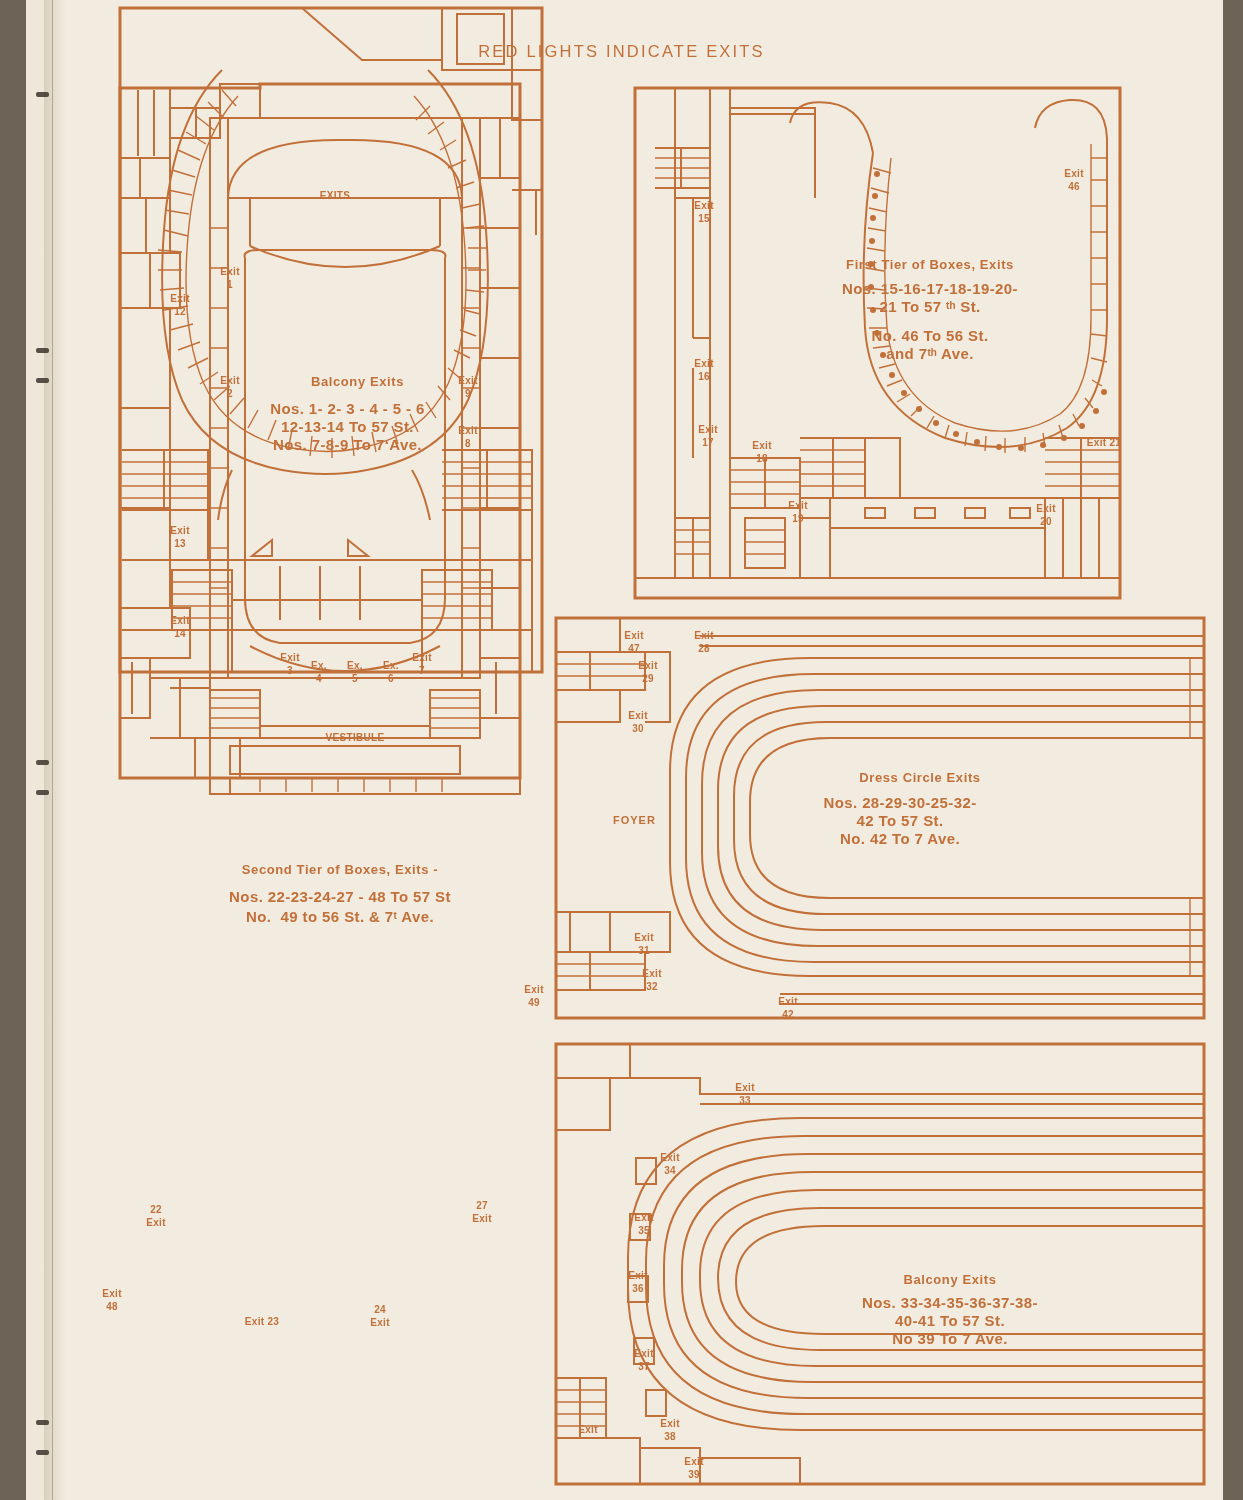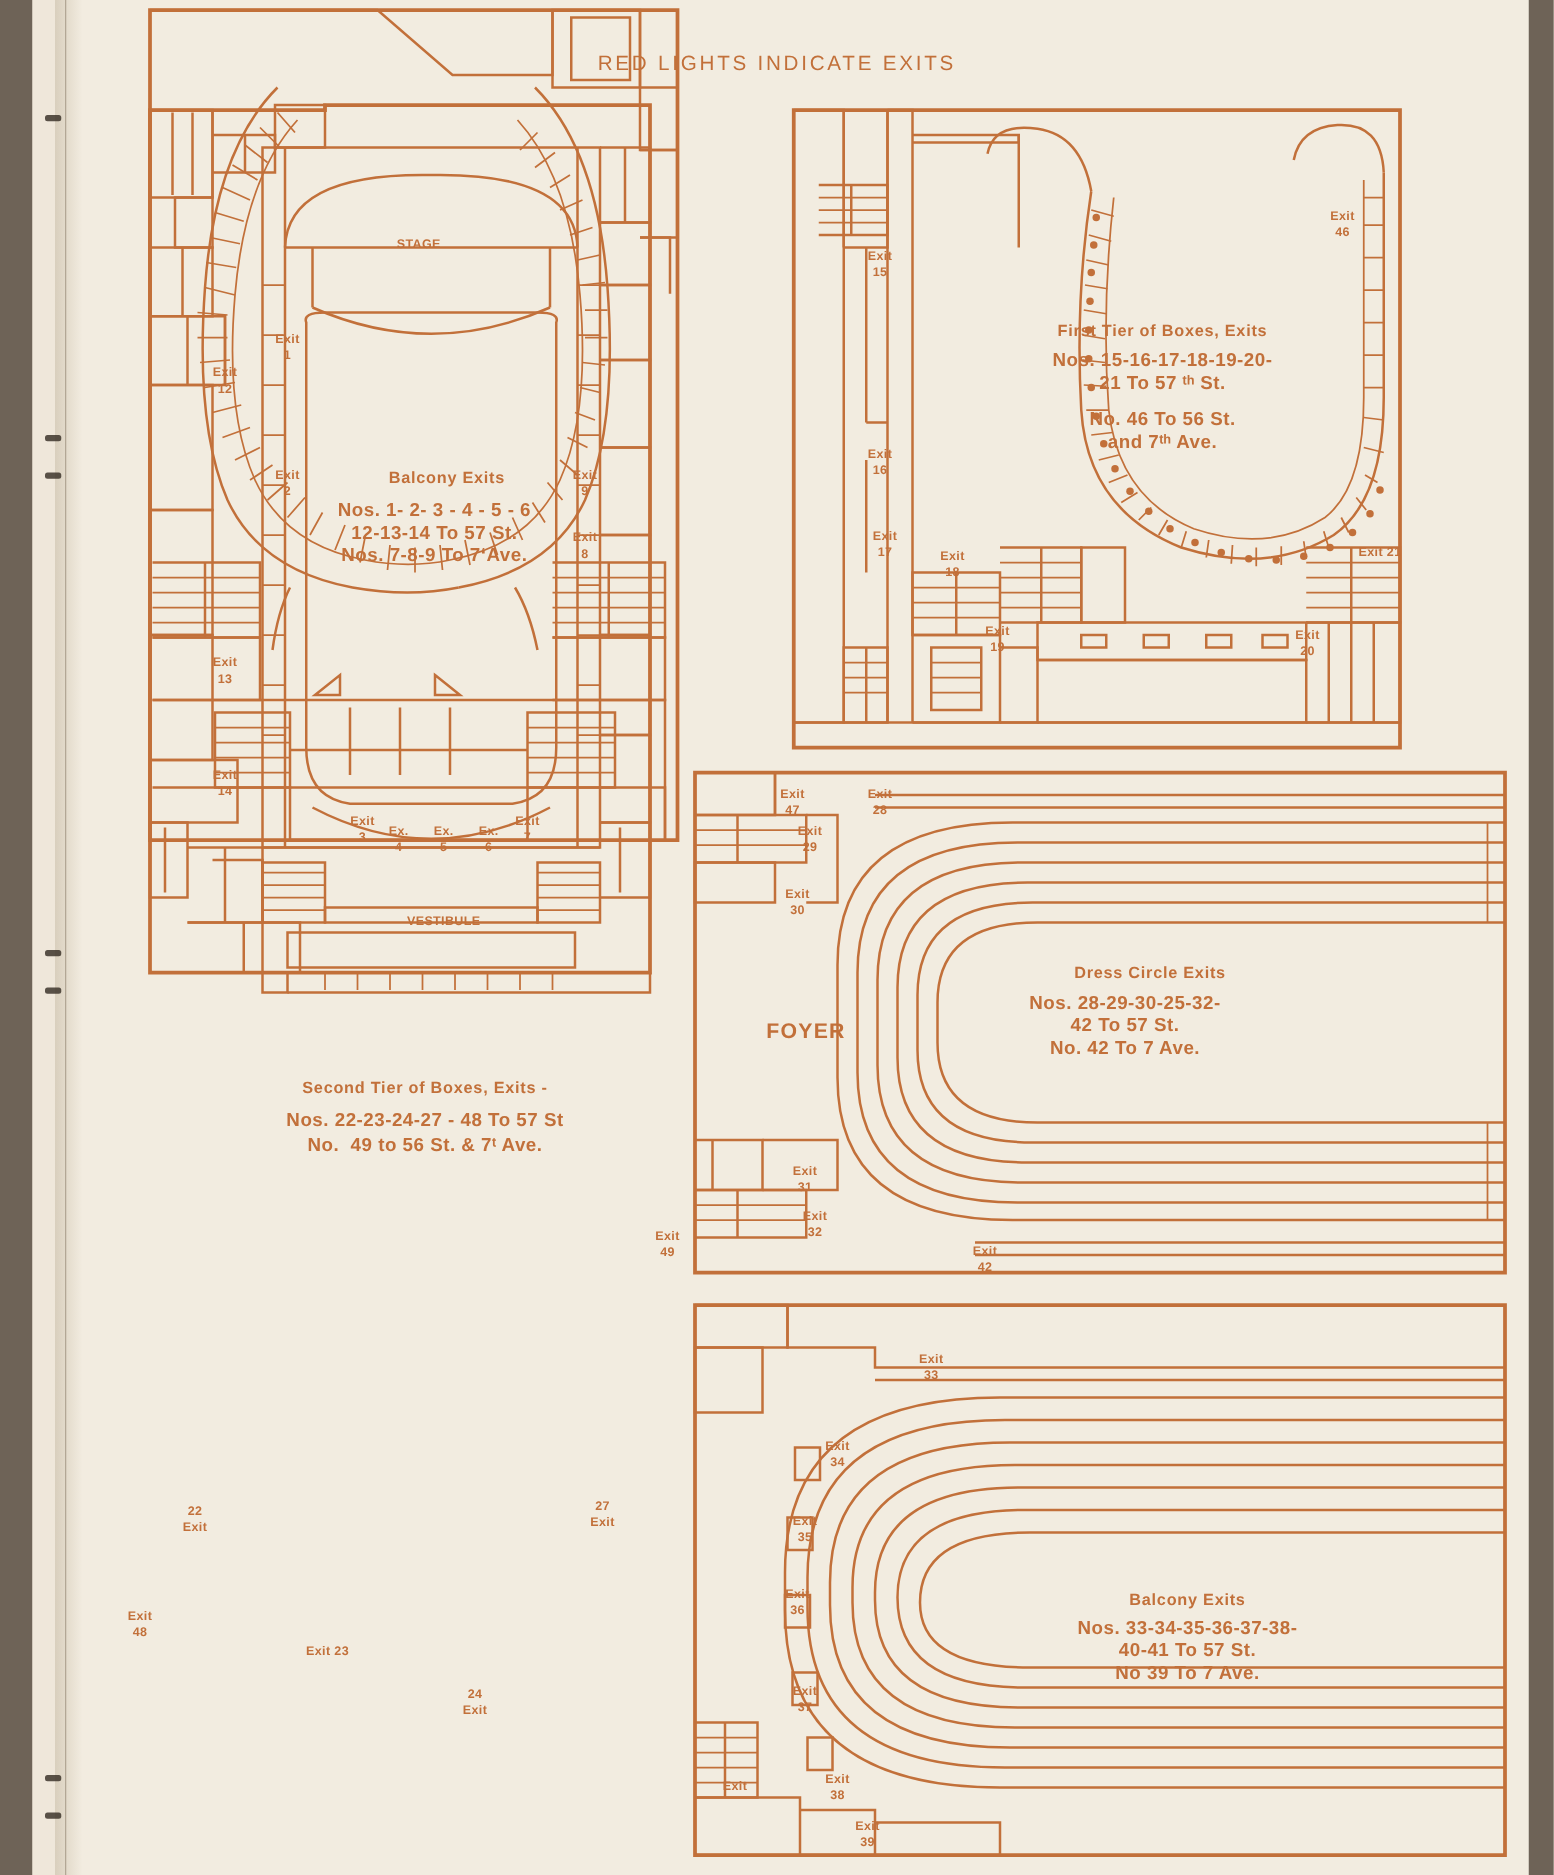--- a/index.html
+++ b/index.html
@@ -186,21 +186,21 @@
       <path class="s" d="M120 668 H350 V696 H120 Z"></path>
       <path class="s" d="M120 700 H410"></path>
       <path class="s" d="M100 700 H120 V716 H100 Z"></path>
 
       <g class="s1">
         <path d="M150 700 v14 M176 700 v14 M202 700 v14 M228 700 v14 M254 700 v14 M280 700 v14 M306 700 v14 M332 700 v14"></path>
       </g>
       <path class="s" d="M120 716 H410 V700"></path>
     </svg>
 
-    <div class="lbl exit-lbl" style="left:305px; top:190px; width:60px;">STAGE</div>
+    <div class="lbl exit-lbl" style="left:305px; top:190px; width:60px;">EXITS</div>
     <div class="lbl exit-lbl" style="left:315px; top:732px; width:80px;">VESTIBULE</div>
 
     <div class="lbl title-lbl" style="left:270px; top:374px; width:175px;">Balcony Exits</div>
     <div class="lbl sub-lbl" style="left:240px; top:400px; width:215px;">Nos. 1- 2- 3 - 4 - 5 - 6</div>
     <div class="lbl sub-lbl" style="left:240px; top:418px; width:215px;">12-13-14 To 57 St.</div>
     <div class="lbl sub-lbl" style="left:240px; top:436px; width:215px;">Nos. 7-8-9 To 7ʻAve.</div>
 
     <div class="lbl exit-lbl" style="left:210px; top:266px; width:40px;">Exit
 1</div>
     <div class="lbl exit-lbl" style="left:210px; top:375px; width:40px;">Exit
@@ -363,21 +363,21 @@
       </g>
 
       <path class="s1" d="M640 46 V126 M640 286 V364"></path>
     </svg>
 
     <div class="lbl title-lbl" style="left:820px; top:770px; width:200px;">Dress Circle Exits</div>
     <div class="lbl sub-lbl" style="left:795px; top:794px; width:210px;">Nos. 28-29-30-25-32-</div>
     <div class="lbl sub-lbl" style="left:795px; top:812px; width:210px;">42 To 57 St.</div>
     <div class="lbl sub-lbl" style="left:795px; top:830px; width:210px;">No. 42 To 7 Ave.</div>
 
-    <div class="lbl" style="left:569px; top:814px; width:70px; font-size:17px; font-weight:bold; letter-spacing:1px;padding-left:44px;">FOYER</div>
+    <div class="lbl" style="left:569px; top:814px; width:70px; font-size:11px; font-weight:bold; letter-spacing:1px;padding-left:44px;">FOYER</div>
 
     <div class="lbl exit-lbl" style="left:614px; top:630px; width:40px;">Exit
 47</div>
     <div class="lbl exit-lbl" style="left:684px; top:630px; width:40px;">Exit
 28</div>
     <div class="lbl exit-lbl" style="left:628px; top:660px; width:40px;">Exit
 29</div>
     <div class="lbl exit-lbl" style="left:618px; top:710px; width:40px;">Exit
 30</div>
     <div class="lbl exit-lbl" style="left:624px; top:932px; width:40px;">Exit
@@ -440,21 +440,21 @@
 
     <div class="lbl exit-lbl" style="left:134px; top:1204px; width:44px;">22
 Exit</div>
     <div class="lbl exit-lbl" style="left:460px; top:1200px; width:44px;">27
 Exit</div>
     <div class="lbl exit-lbl" style="left:92px; top:1288px; width:40px;">Exit
 48</div>
     <div class="lbl exit-lbl" style="left:514px; top:984px; width:40px;">Exit
 49</div>
     <div class="lbl exit-lbl" style="left:232px; top:1316px; width:60px;">Exit 23</div>
-    <div class="lbl exit-lbl" style="left:358px; top:1304px; width:44px;margin-top:46px;">24
+    <div class="lbl exit-lbl" style="left:358px; top:1304px; width:44px;">24
 Exit</div>
   </div>
 
   <div>
     <svg style="left:550px; top:1038px" width="660" height="452" viewBox="0 0 660 452">
       <path class="s3" d="M6 6 H654 V446 H6 Z"></path>
       <path class="s" d="M6 6 H80 V40 H6"></path>
       <path class="s" d="M80 6 V40 H150 V56 H654"></path>
       <path class="s" d="M150 66 H654"></path>
       <path class="s" d="M6 40 H60 V92 H6 Z"></path>

